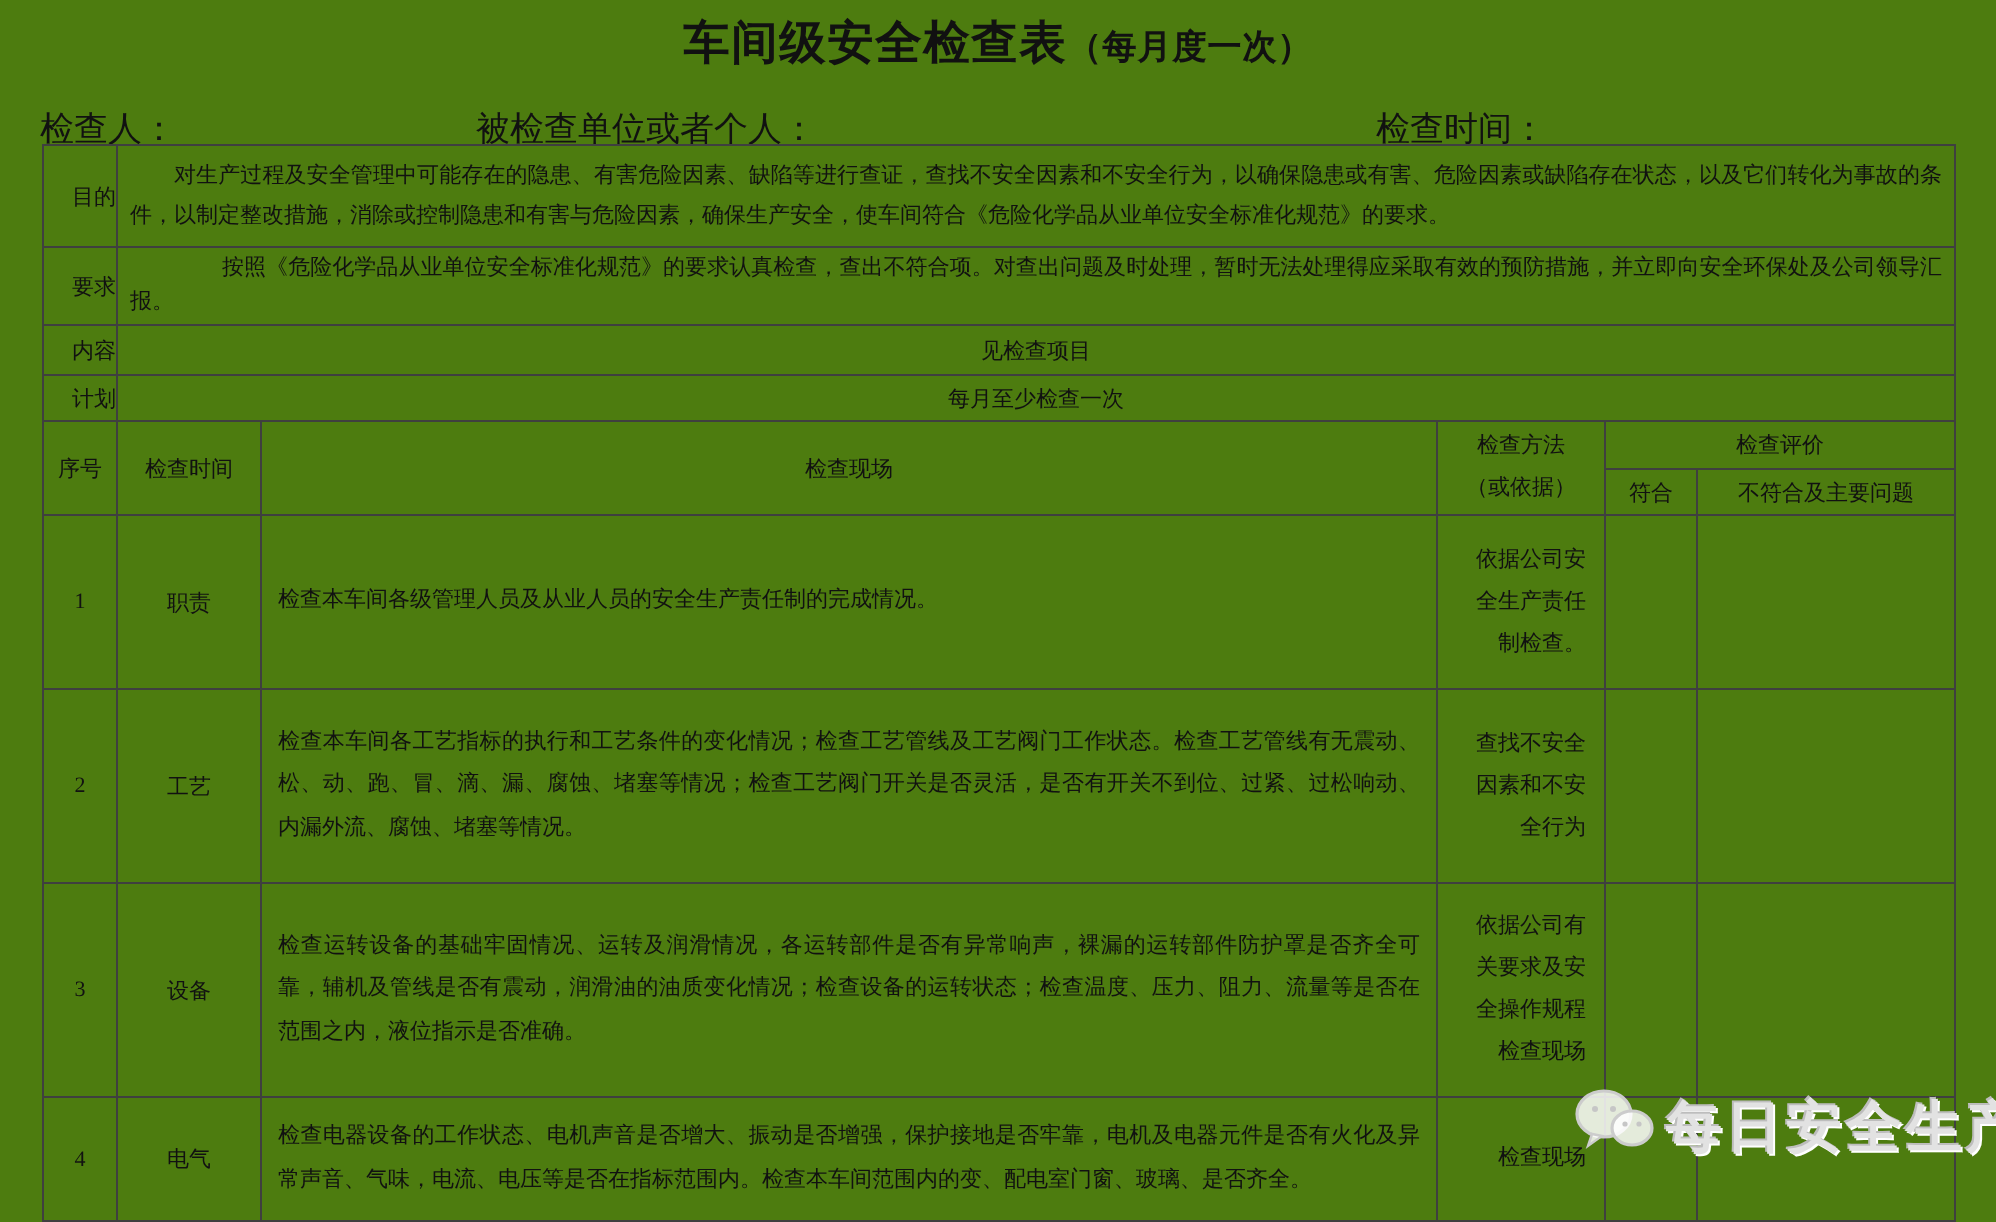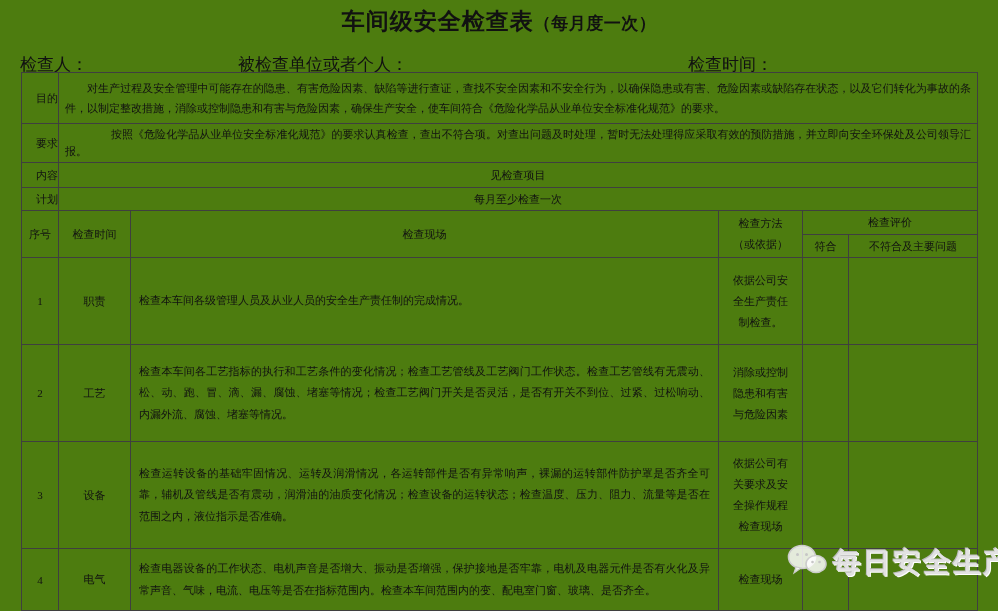--- a/index.html
+++ b/index.html
@@ -53,21 +53,21 @@
   .hd { text-align:center; }
   .hd .stack { display:block; line-height:21px; }
 
   
   tr.r1 { height:87px; }
   tr.r2 { height:97px; }
   tr.r3 { height:107px; }
   tr.r4 { height:62px; }
   .c-idx, .c-item { text-align:center; }
   .c-std { padding:3px 8px; text-align:justify; text-justify:inter-ideograph; line-height:21.5px;margin-left:40px; }
-  .c-mth { text-align:center; line-height:21px; padding:2px 9px; }
+  .c-mth { text-align:right; line-height:21px; padding:2px 9px; }
 
   
   .watermark {
     position:absolute; left:786px; top:543px;
     display:flex; align-items:center; gap:5px;
     z-index:5; pointer-events:none; white-space:nowrap;
   }
   .watermark .wm-text {
     font-family:"Liberation Sans", sans-serif;
     font-weight:bold; font-size:28px; letter-spacing:2px;
@@ -138,21 +138,21 @@
       <td class="c-item">职责</td>
       <td class="c-std">检查本车间各级管理人员及从业人员的安全生产责任制的完成情况。</td>
       <td class="c-mth">依据公司安全生产责任制检查。</td>
       <td class="c-eval"></td>
       <td class="c-eval"></td>
     </tr>
     <tr class="r2">
       <td class="c-idx">2</td>
       <td class="c-item">工艺</td>
       <td class="c-std">检查本车间各工艺指标的执行和工艺条件的变化情况；检查工艺管线及工艺阀门工作状态。检查工艺管线有无震动、松、动、跑、冒、滴、漏、腐蚀、堵塞等情况；检查工艺阀门开关是否灵活，是否有开关不到位、过紧、过松响动、内漏外流、腐蚀、堵塞等情况。</td>
-      <td class="c-mth">消除或控制隐患和有害与危险因素</td>
+      <td class="c-mth">查找不安全因素和不安全行为</td>
       <td class="c-eval"></td>
       <td class="c-eval"></td>
     </tr>
     <tr class="r3">
       <td class="c-idx">3</td>
       <td class="c-item">设备</td>
       <td class="c-std">检查运转设备的基础牢固情况、运转及润滑情况，各运转部件是否有异常响声，裸漏的运转部件防护罩是否齐全可靠，辅机及管线是否有震动，润滑油的油质变化情况；检查设备的运转状态；检查温度、压力、阻力、流量等是否在范围之内，液位指示是否准确。</td>
       <td class="c-mth">依据公司有关要求及安全操作规程检查现场</td>
       <td class="c-eval"></td>
       <td class="c-eval"></td>

